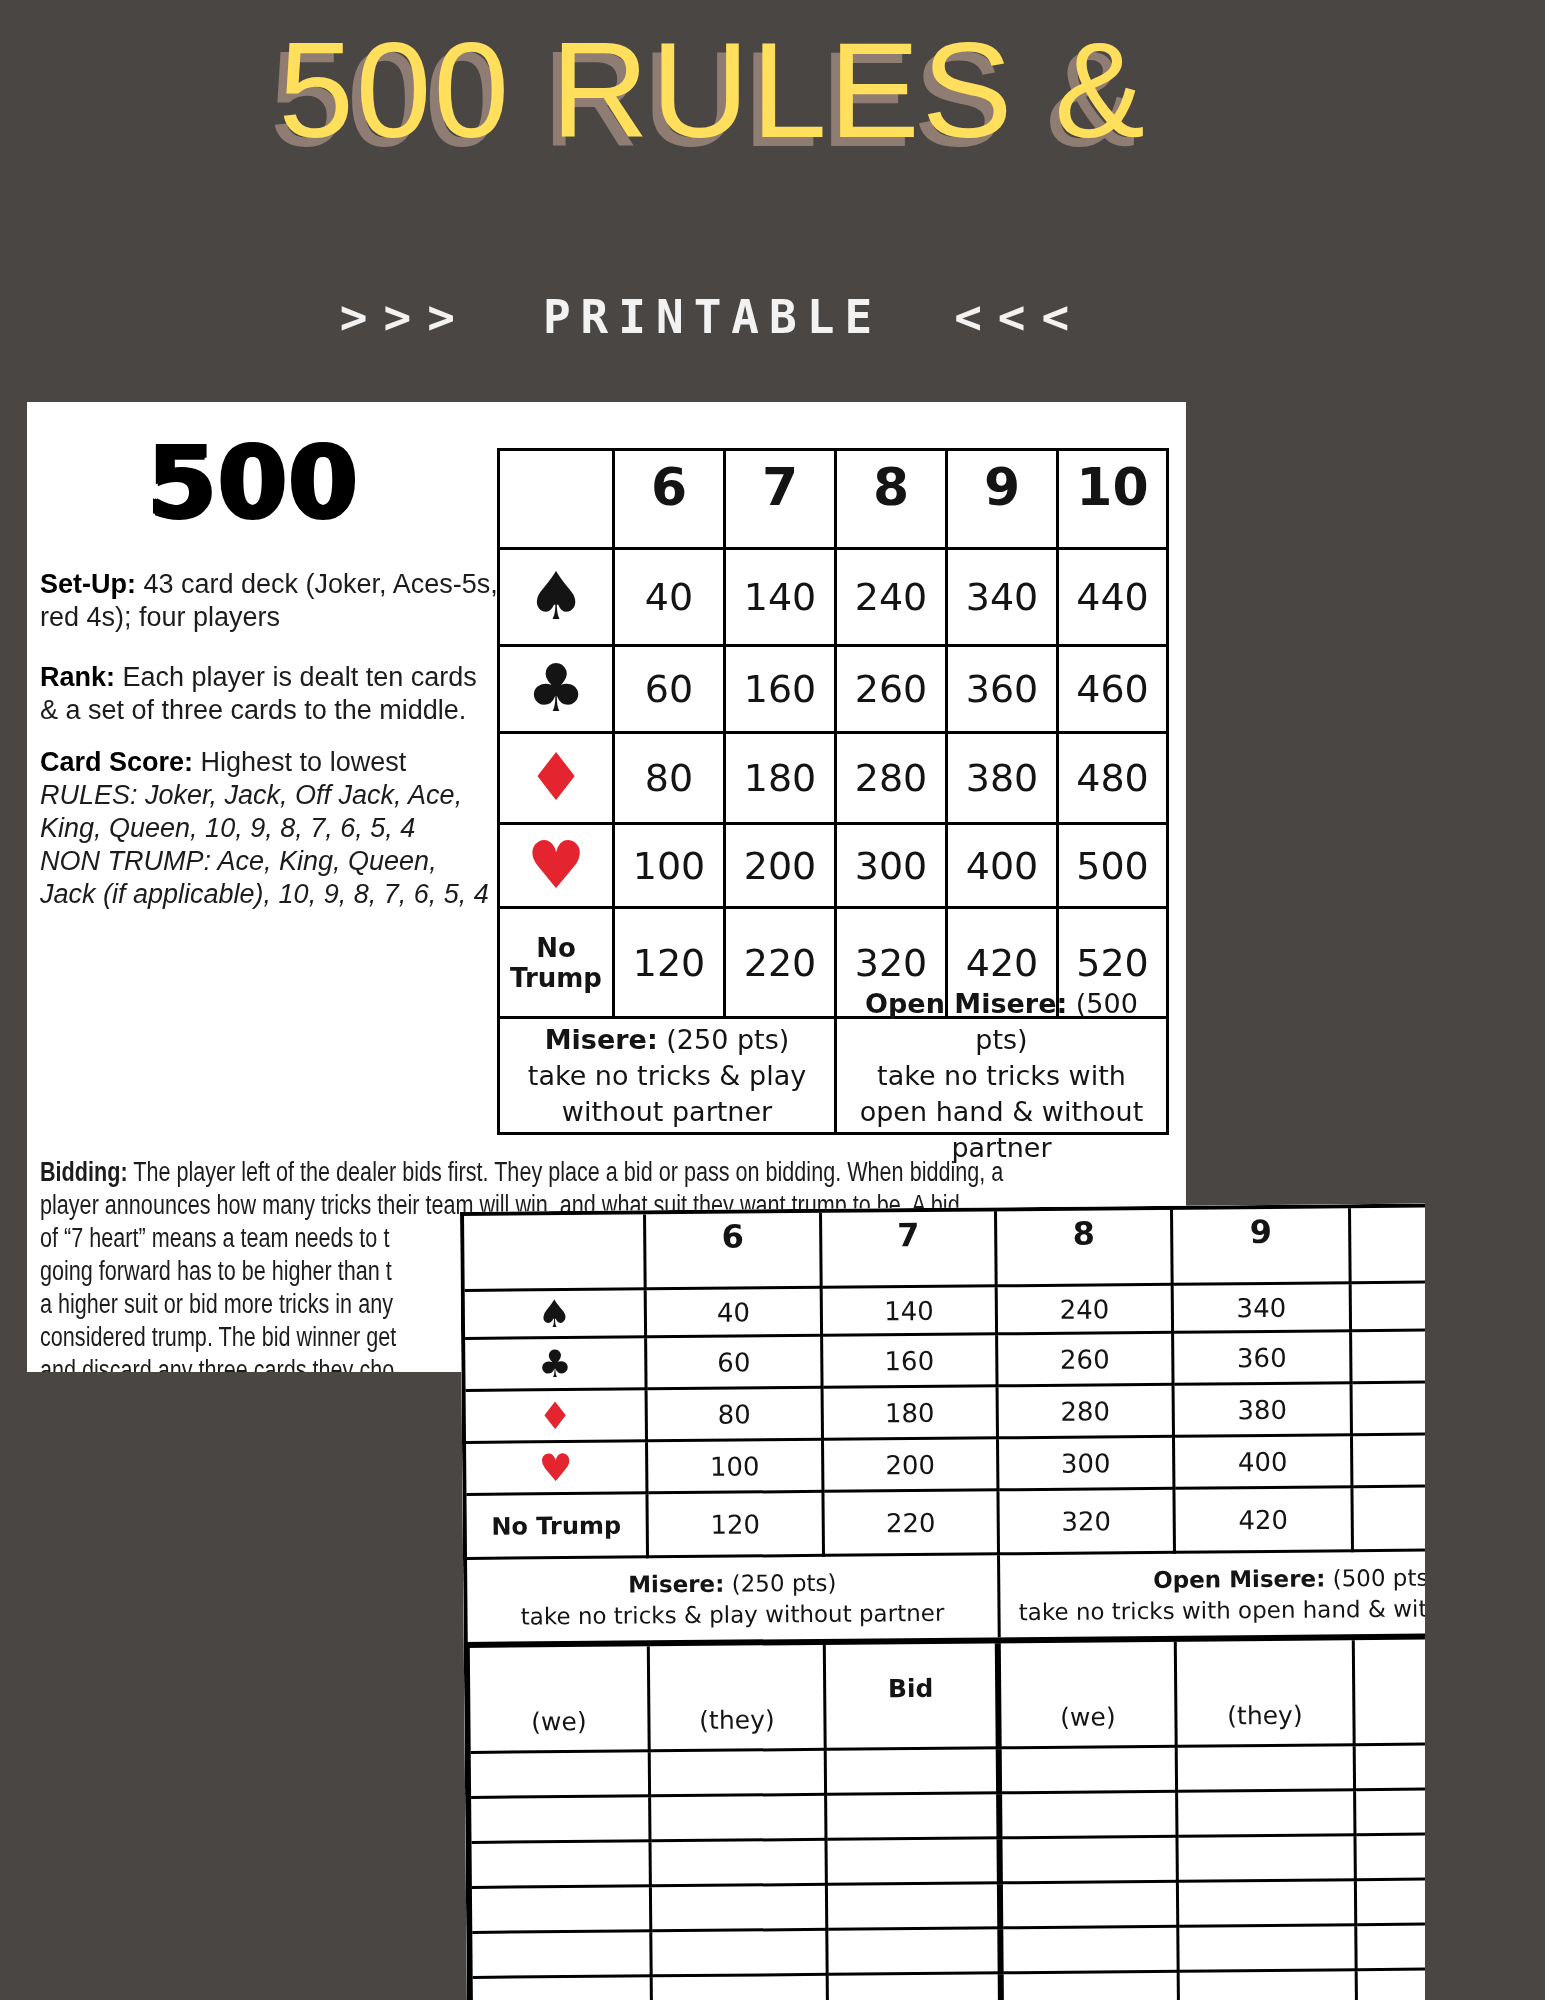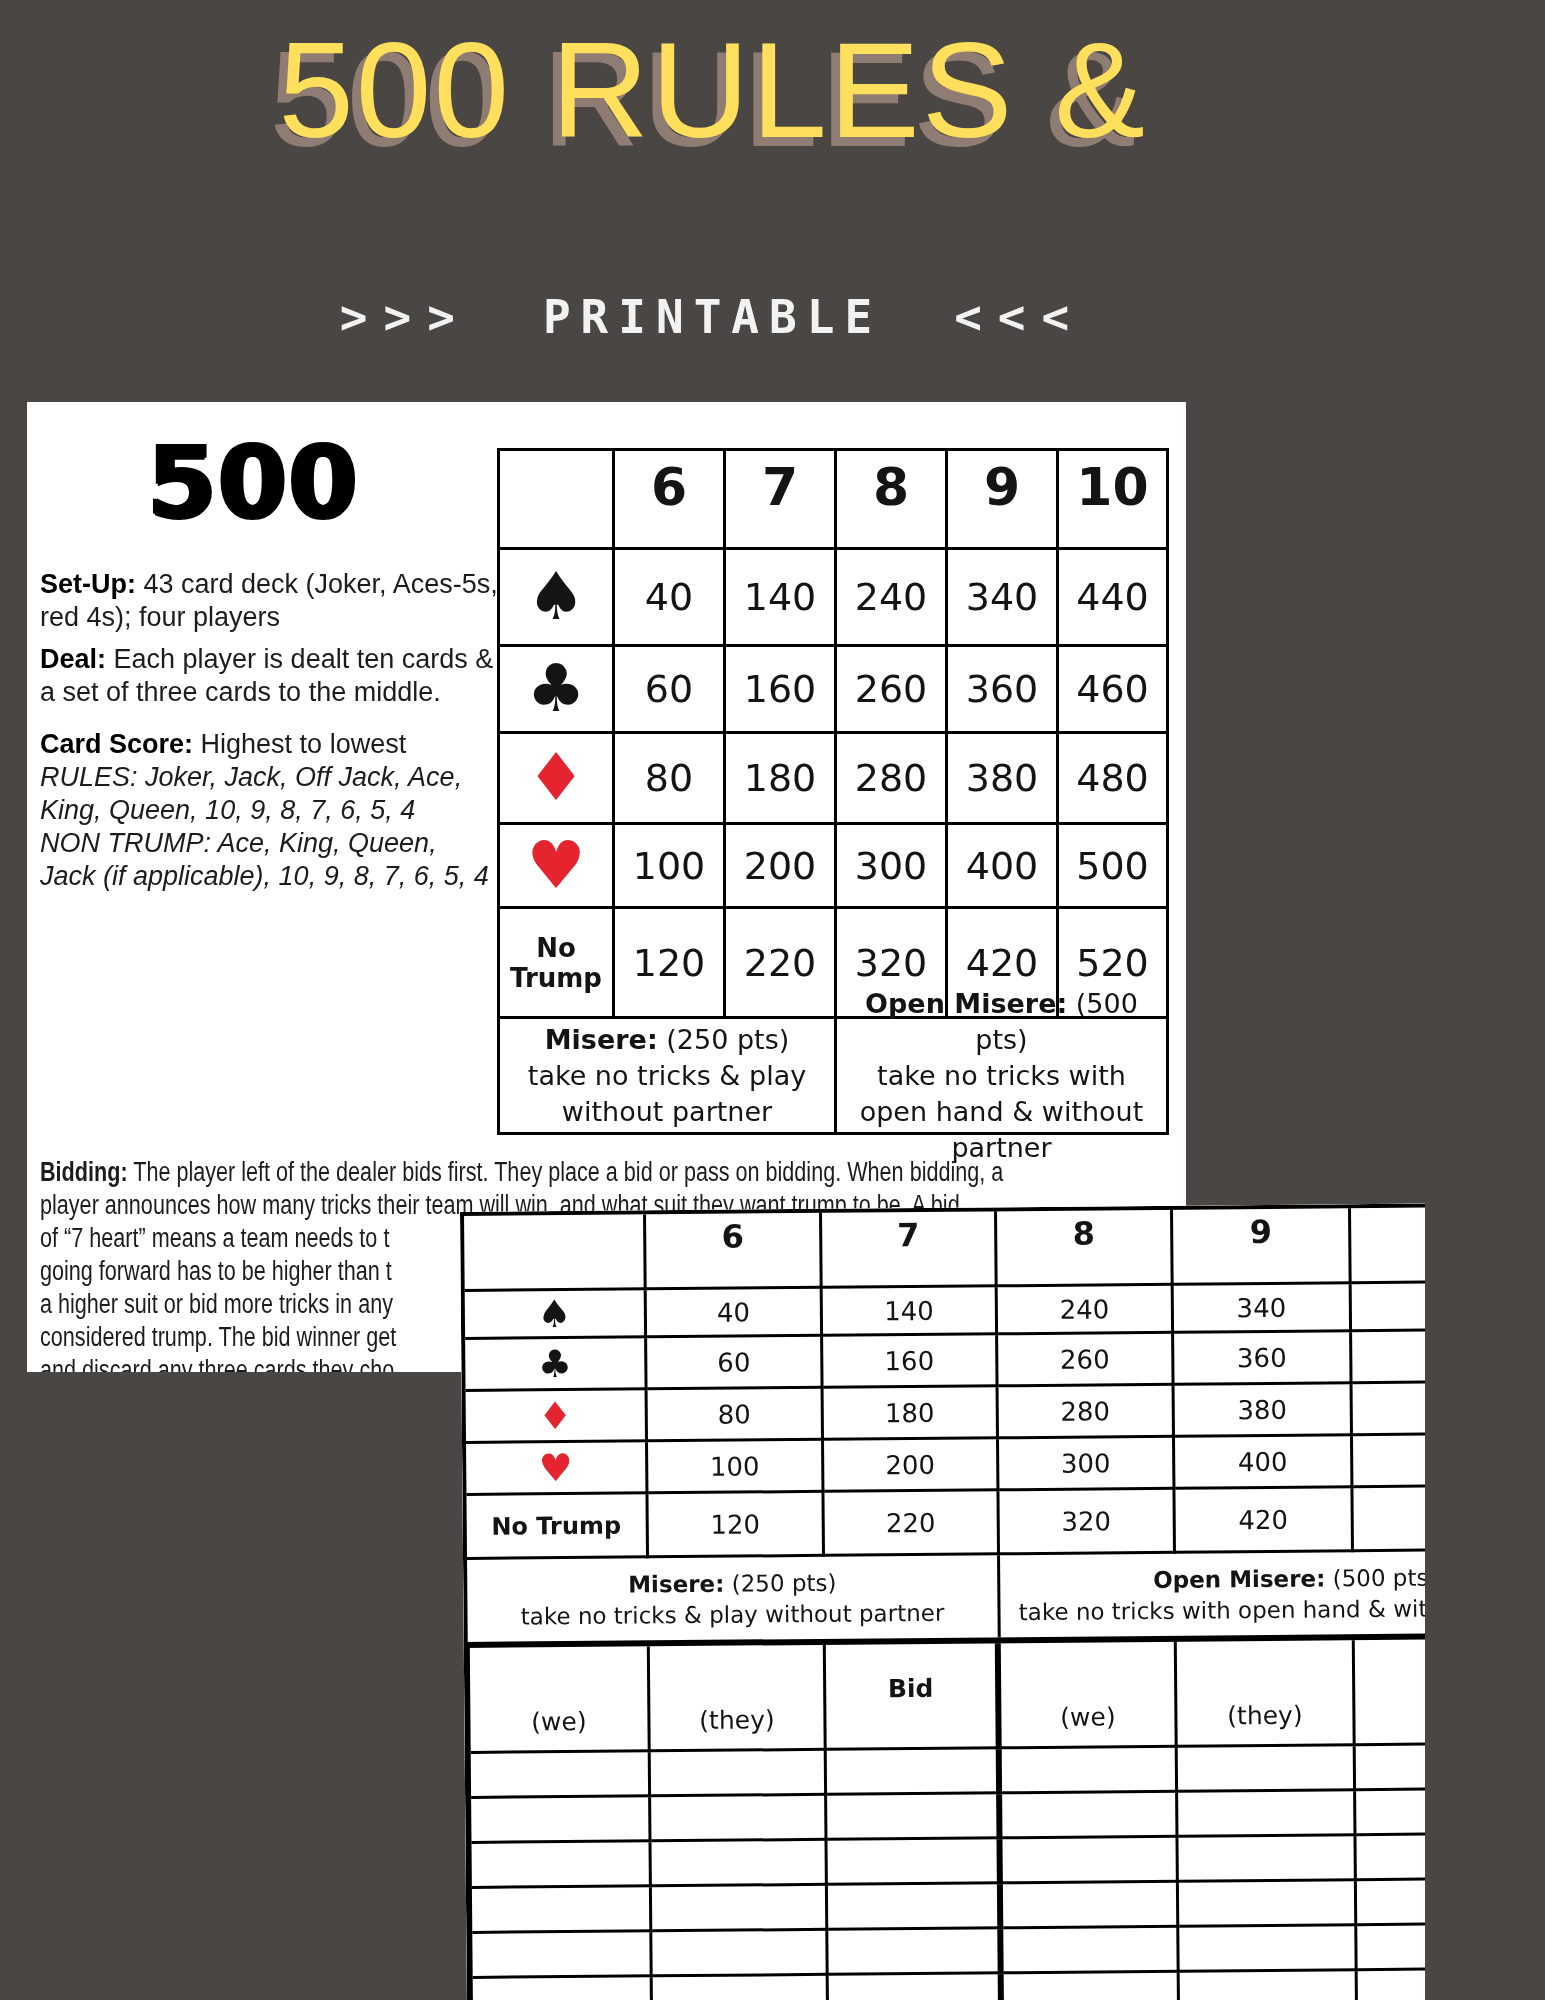--- a/index.html
+++ b/index.html
@@ -21,21 +21,21 @@
   .page1{left:27px;top:402px;width:1159px;height:970px;overflow:hidden;}
   .page2{left:460px;top:1212px;width:1130px;height:830px;overflow:hidden;
          transform:rotate(-0.5deg);transform-origin:0 0;}
 
   
   .logo{position:absolute;left:96px;top:22px;width:260px;text-align:center;
         font-family:"DejaVu Sans",sans-serif;font-weight:bold;font-size:100px;letter-spacing:1px;color:#000;
         text-shadow:2px 0 0 #000,-2px 0 0 #000,0 2px 0 #000;}
   .rules{position:absolute;left:13px;top:166px;width:458px;font-size:27px;line-height:33px;color:#1c1c1c;}
   .rules p{margin:0;}
-  .rules .m1{margin-bottom:9px;} .rules .m2{margin-bottom:19px;} .rules .m3{margin-bottom:48px;}
+  .rules .m1{margin-bottom:27px;} .rules .m2{margin-bottom:19px;} .rules .m3{margin-bottom:48px;}
   .rules b{color:#000;}
   .ital{font-style:italic;}
 
   .bidding{position:absolute;left:13px;top:754px;width:1140px;font-size:27px;line-height:33px;color:#1c1c1c;}
   .bid-line{white-space:nowrap;transform:scaleX(0.8);transform-origin:0 50%;}
 
   
   .grid{display:grid;background:#fff;}
   .grid .c{border-right:3px solid #000;border-bottom:3px solid #000;
            display:flex;align-items:center;justify-content:center;text-align:center;
@@ -84,21 +84,21 @@
     <span class="arrows">&gt;&gt;&gt;</span>
     <span class="plabel">PRINTABLE</span>
     <span class="arrows">&lt;&lt;&lt;</span>
   </div>
 
   <div class="page page1">
     <div class="logo">500</div>
 
     <div class="rules">
       <p class="m1"><b>Set-Up:</b><span> 43 card deck (Joker, Aces-5s, red 4s); four players</span></p>
-      <p class="m2"><b>Deal:</b><span> Each player is dealt ten cards &amp; a set of three cards to the middle.</span></p>
+      <p class="m2"><b>Rank:</b><span> Each player is dealt ten cards &amp; a set of three cards to the middle.</span></p>
       <p>
         <b>Card Score:</b><span> Highest to lowest</span><br>
         <span class="ital"><span>RULES</span><span>: Joker, Jack, Off Jack, Ace, King, Queen, 10, 9, 8, 7, 6, 5, 4</span></span><br>
         <span class="ital"><span>NON TRUMP</span><span>: Ace, King, Queen, Jack (if applicable), 10, 9, 8, 7, 6, 5, 4</span></span>
       </p>
     </div>
 
     <div class="grid t1">
       <div class="c"></div>
       <div class="c hd">6</div>

